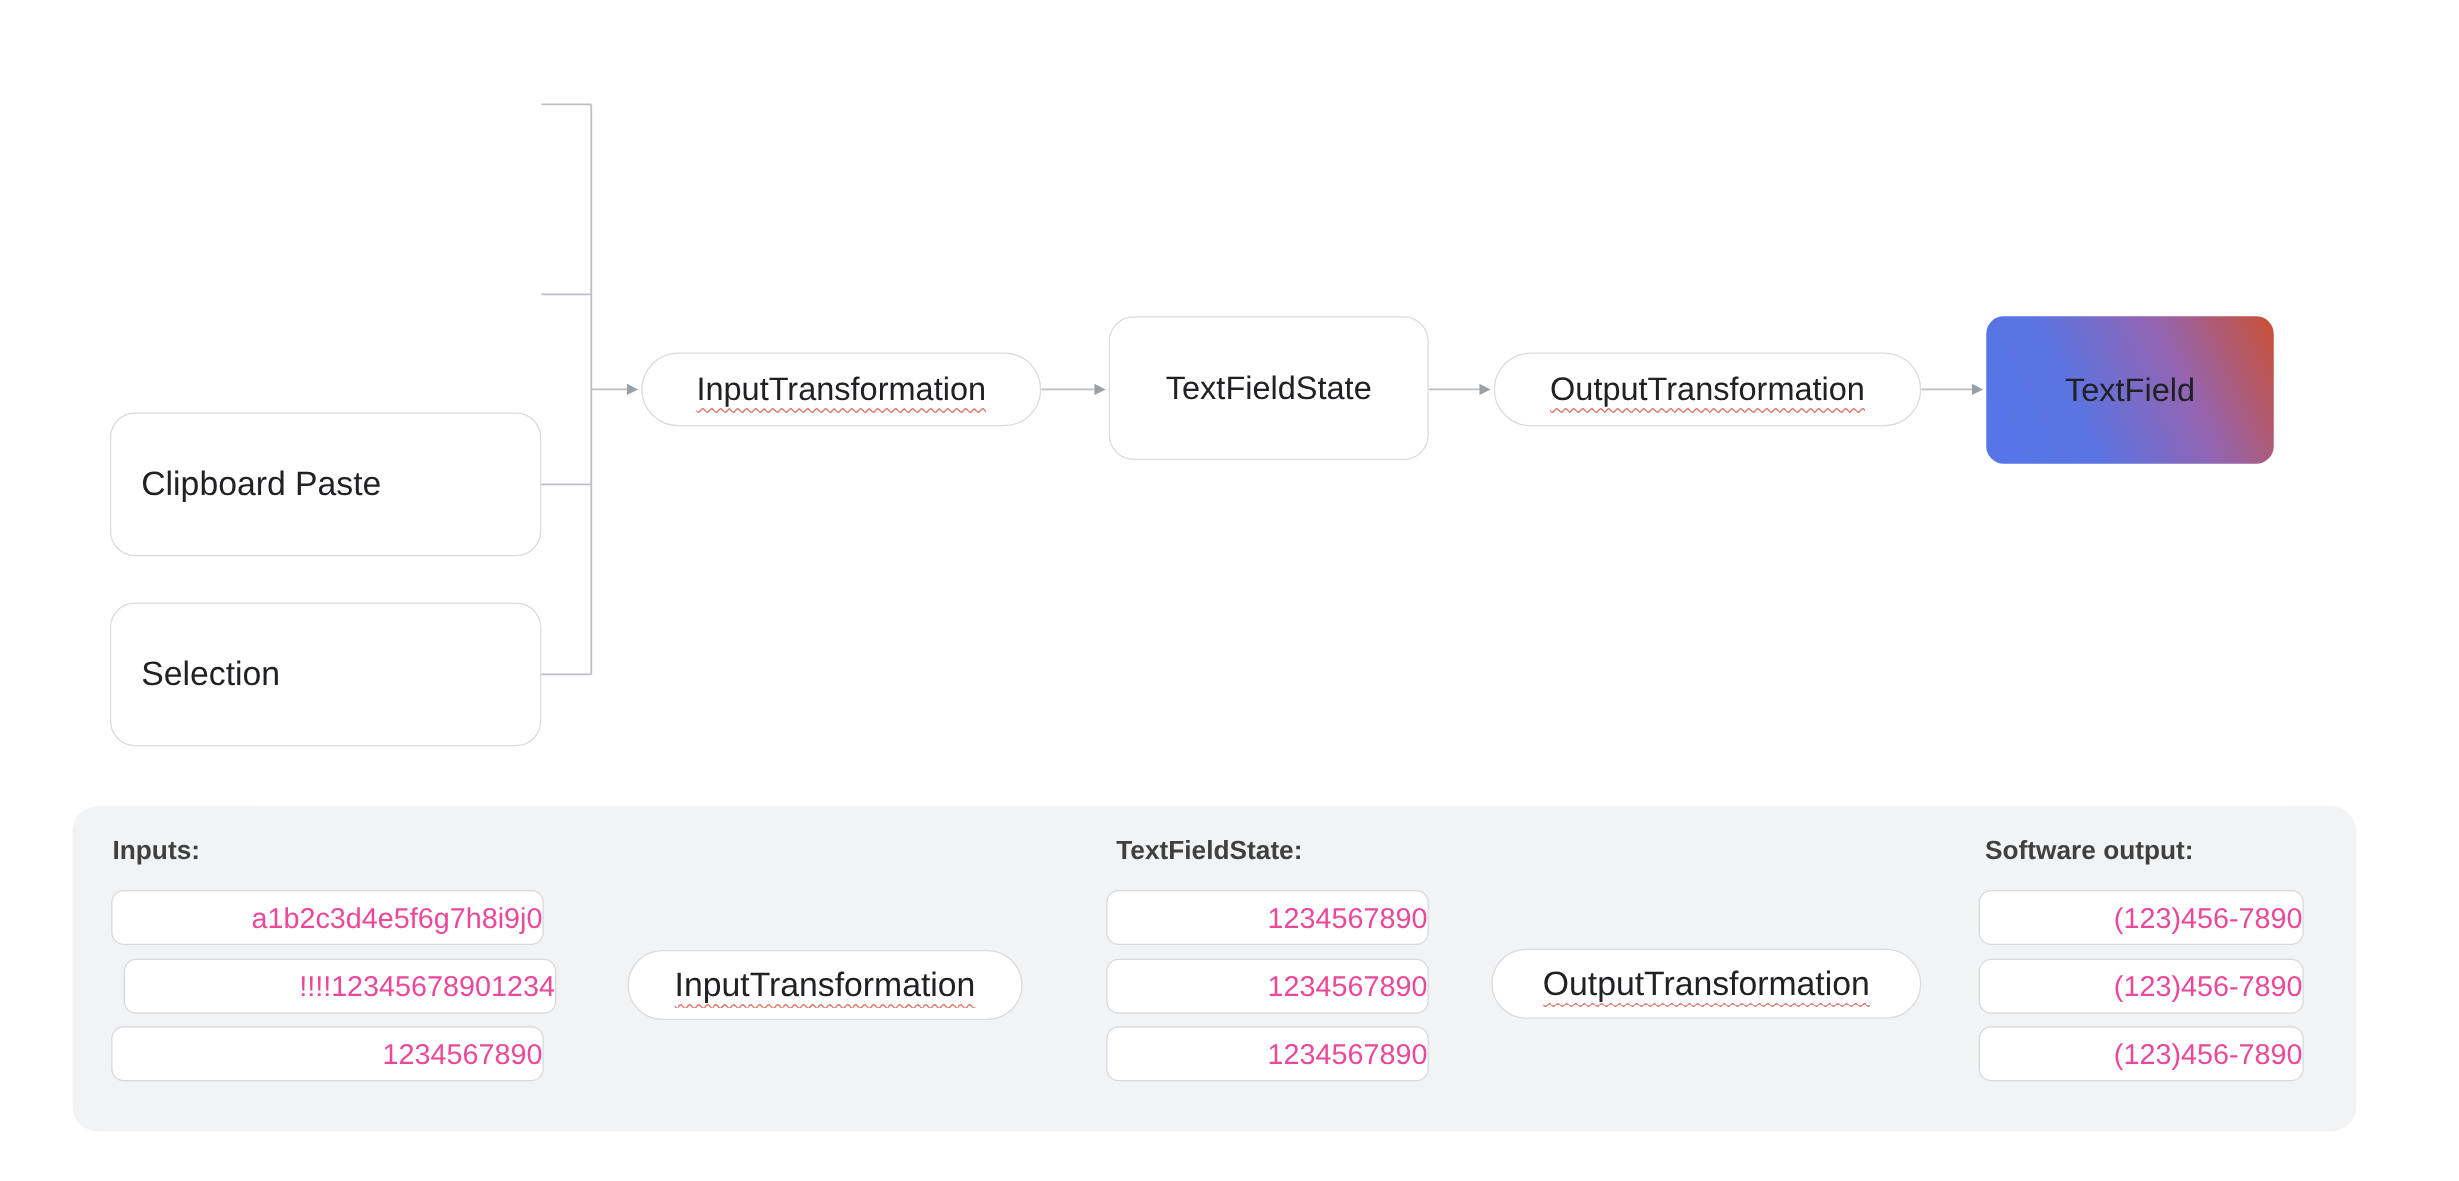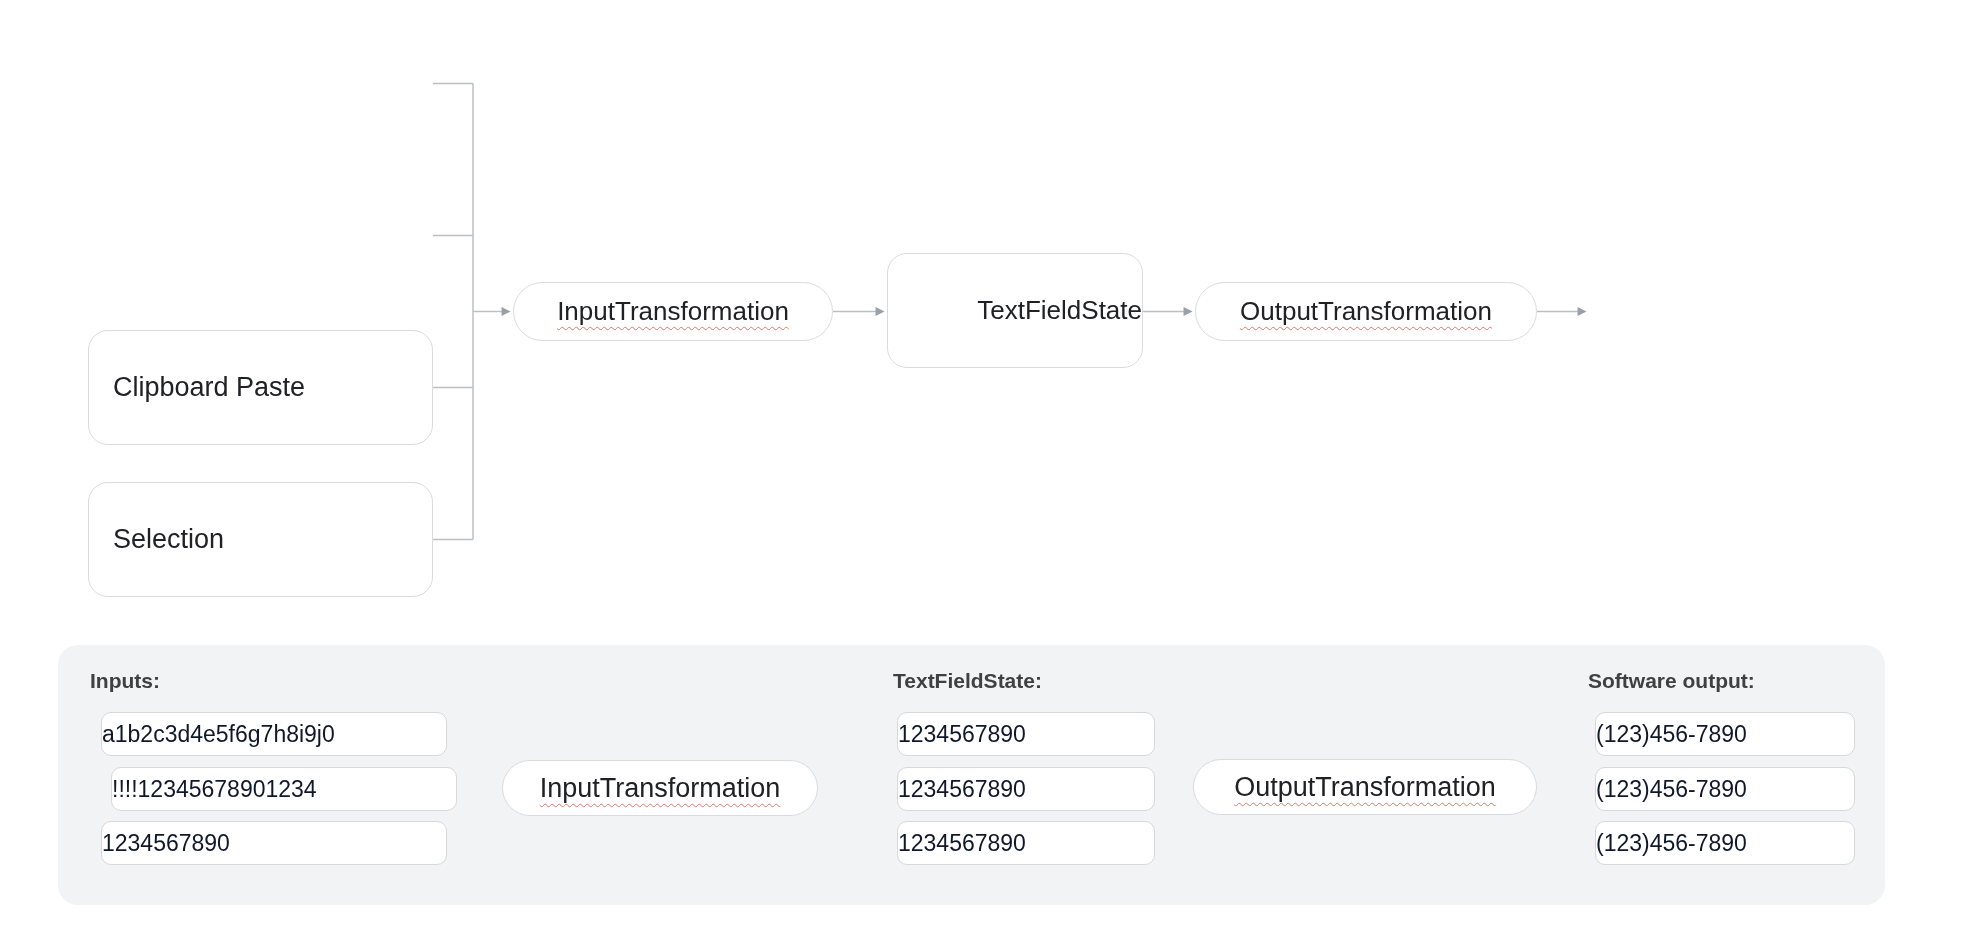--- a/index.html
+++ b/index.html
@@ -4,40 +4,40 @@
 <style>
   html,body{margin:0;padding:0;background:#ffffff;}
   .canvas{
     position:relative;width:1967px;height:945px;background:#ffffff;overflow:hidden;
     font-family:"Liberation Sans",sans-serif;color:#202124;
   }
   .connectors{position:absolute;left:0;top:0;pointer-events:none;}
   .node{position:absolute;box-sizing:border-box;background:#ffffff;border:1.5px solid #d8dbdf;
         display:flex;align-items:center;}
   .src{border-radius:20px;font-size:27px;padding-left:24px;justify-content:flex-start;}
-  .statebox{border-radius:20px;font-size:26px;justify-content:flex-end;}
+  .statebox{border-radius:20px;font-size:26px;justify-content:center;}
   .pill{border-radius:999px;font-size:26px;justify-content:center;}
   .pill-lg{border-radius:999px;font-size:27px;justify-content:center;}
   .squiggle{
     text-decoration-line:underline;
     text-decoration-style:wavy;
     text-decoration-color:#dc7a6e;
     text-decoration-thickness:1px;
     text-underline-offset:6px;
   }
   .tfbox{
     border:none;border-radius:14px;justify-content:center;font-size:26px;color:#202124;
     background:linear-gradient(65deg,#5676e9 0%,#5a74e2 32%,#9465b2 66%,#c5523f 97%);
   }
   .panel{position:absolute;left:58px;top:645px;width:1827px;height:260px;
          background:#f1f3f4;border-radius:20px;}
   .panel-label{position:absolute;font-size:21px;font-weight:700;color:#404040;}
   .cell{position:absolute;box-sizing:border-box;background:#ffffff;border:1.5px solid #d5d8dc;
-        border-radius:10px;display:flex;align-items:center;justify-content:flex-start;
-        font-size:23px;color:#0f172a;margin-left:12px;}
+        border-radius:10px;display:flex;align-items:center;justify-content:flex-end;
+        font-size:23px;color:#ec4899;}
 </style>
 </head>
 <body>
 
 <div class="canvas">
 
   <svg class="connectors" width="1967" height="945" viewBox="0 0 1967 945">
     <defs>
       <marker id="arw" viewBox="0 0 10 10" refX="0.5" refY="5" markerWidth="11" markerHeight="9" markerUnits="userSpaceOnUse" orient="auto">
         <path d="M0 0 L10 5 L0 10 Z" fill="#9aa0a6"></path>
@@ -91,20 +91,23 @@
 
   <div class="node pill" style="left:513px;top:282px;width:320px;height:59px">
     <span class="squiggle">InputTransformation</span>
   </div>
   <div class="node statebox" style="left:887px;top:253px;width:256px;height:115px">
     <span>TextFieldState</span>
   </div>
   <div class="node pill" style="left:1195px;top:282px;width:342px;height:59px">
     <span class="squiggle">OutputTransformation</span>
   </div>
+  <div class="node tfbox" style="left:1589px;top:253px;width:230px;height:118px">
+    <span>TextField</span>
+  </div>
 
   <div class="panel"></div>
 
   <div class="panel-label" style="left:90px;top:669px">Inputs:</div>
   <div class="panel-label" style="left:893px;top:669px">TextFieldState:</div>
   <div class="panel-label" style="left:1588px;top:669px">Software output:</div>
 
   <div class="cell" style="left:89px;top:712px;width:346px;height:44px">
     <span>a1b2c3d4e5f6g7h8i9j0</span>
   </div>

